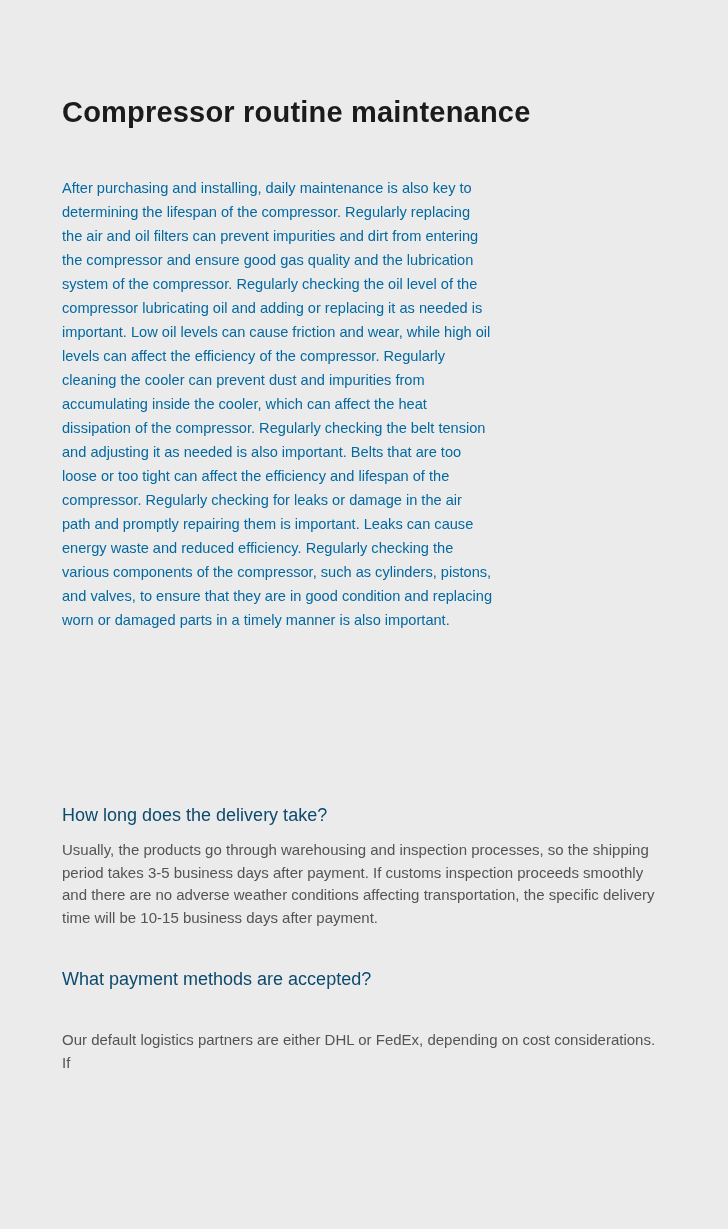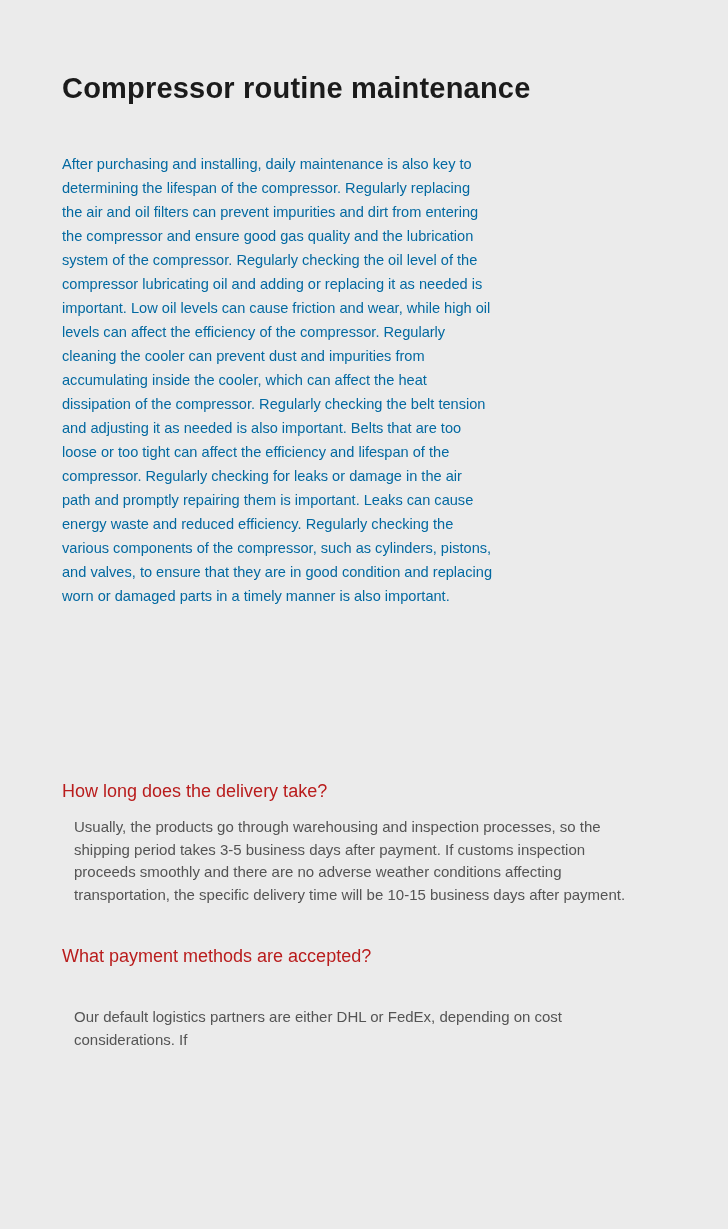--- a/index.html
+++ b/index.html
@@ -11,21 +11,21 @@
     height: 1229px;
     overflow: hidden;
     background: #ebebeb;
     font-family: "Liberation Sans", sans-serif;
     -webkit-font-smoothing: antialiased;
   }
   .page {
     box-sizing: border-box;
     width: 728px;
     height: 1229px;
-    padding: 72px 66px 0 62px;
+    padding: 96px 66px 0 62px;
     overflow: hidden;
   }
   .section-title {
     margin: 0;
     font-size: 29px;
     line-height: 33px;
     font-weight: 700;
     color: #1b1b1b;
     letter-spacing: 0.2px;
   }
@@ -44,24 +44,24 @@
   }
   .faq-item {
     margin-bottom: 37px;
   }
   .faq-question {
     margin: 0 0 11px 0;
     max-width: 600px;
     font-size: 18px;
     line-height: 26px;
     font-weight: 400;
-    color: #b91c1c;
+    color: #0c4a6e;
   }
   .faq-answer {
-    margin: 12px;
+    margin: 0;
     max-width: 600px;
     font-size: 15px;
     line-height: 22.5px;
     color: #545454;
   }
 </style>
 </head>
 <body>
 
 <main class="page">

